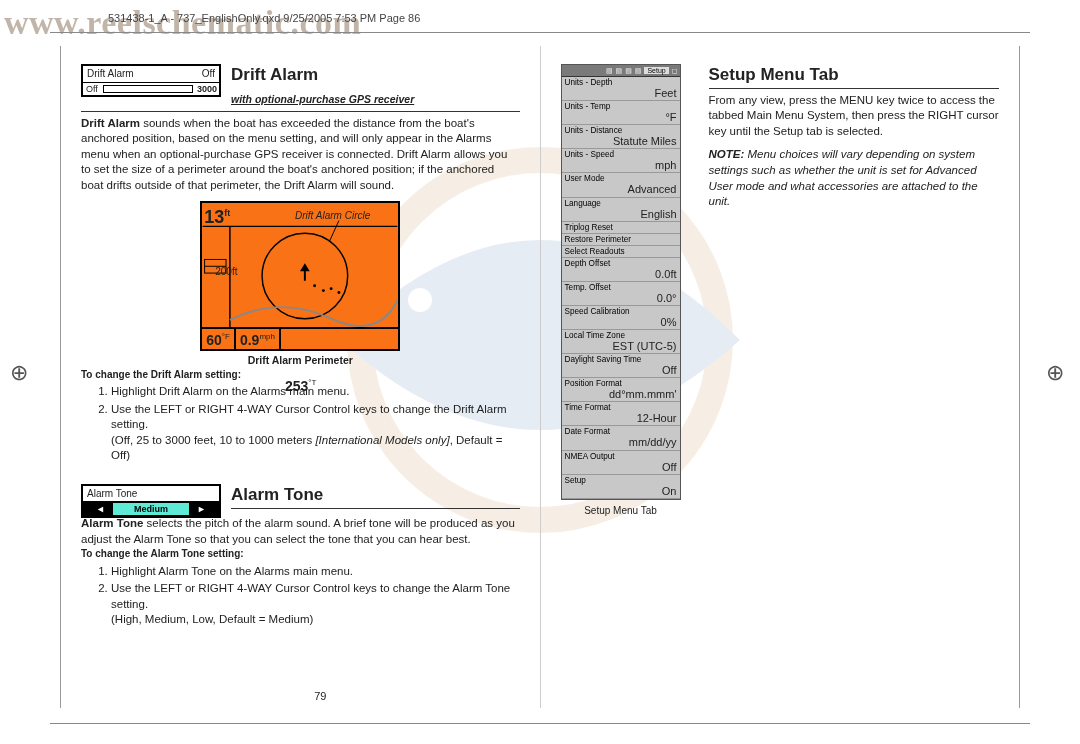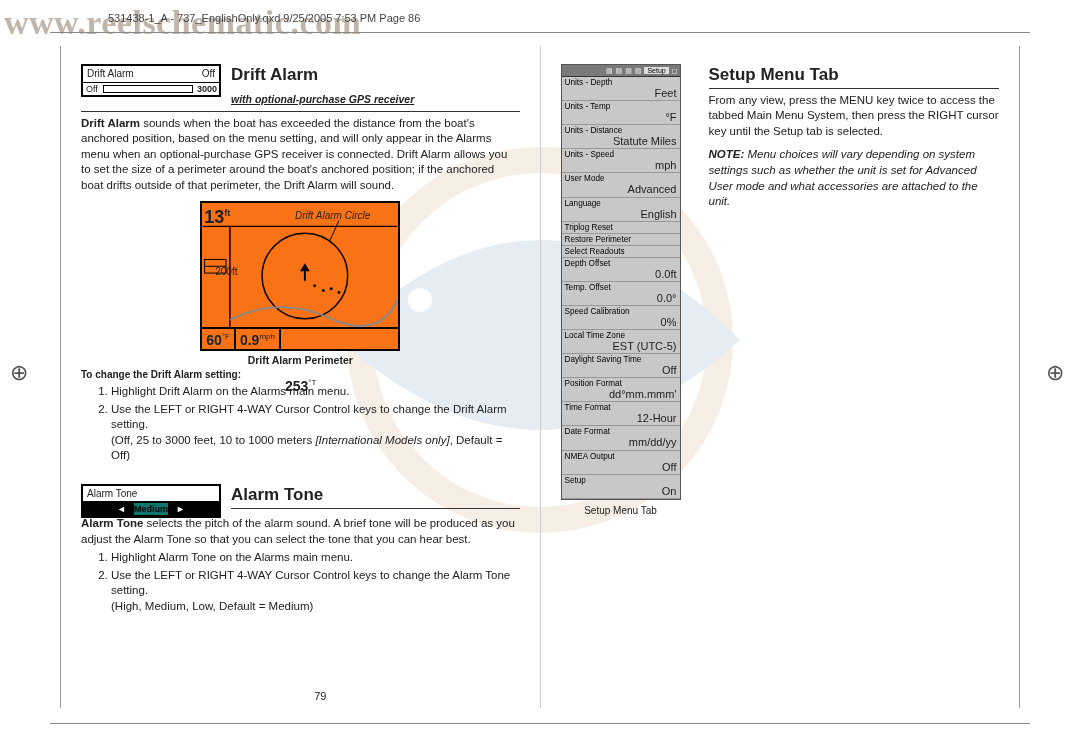--- a/index.html
+++ b/index.html
@@ -49,21 +49,21 @@
   .mini-ui .mu-top { display:flex; justify-content:space-between; padding:1px 4px; border-bottom:1px solid #000;}
   .mini-ui .mu-bar { display:flex; align-items:center; font-size:9px;}
   .mini-ui .mu-bar .lab { padding:0 3px;}
   .mini-ui .mu-bar .track { flex:1; height:8px; border:1px solid #000; background:#fff; margin:1px 2px;}
   .mini-ui .mu-bar .val { padding:0 2px; font-weight:bold;}
   .mini-ui2 {
     border:2px solid #000; display:flex; flex-direction:column; width:140px; font-size:10px;
   }
   .mini-ui2 .row1 { padding:1px 4px; border-bottom:1px solid #000;}
   .mini-ui2 .row2 { display:flex; justify-content:center; gap:8px; padding:1px 0; font-size:9px; background:#000; color:#fff;}
-  .mini-ui2 .row2 .med { background:#0f766e; color:#000; padding:0 0; font-weight:bold;}
+  .mini-ui2 .row2 .med { background:#5eead4; color:#000; padding:0 21px; font-weight:bold;}
 
   h2.section { font-weight: 800; font-size: 17px; }
   h2.section .sub { font-size:10.5px; font-style: italic; font-weight: 600; text-decoration: underline; }
   .hline { border-top:1px solid #333; margin-top:1px; }
 
   p { margin-top: 4px; }
   b.lead { font-weight: bold; }
   .italic { font-style: italic; }
   .subhead { font-weight: bold; margin-top: 0; font-size:10px;}
   ol { margin: 3px 0 0 30px; }
@@ -205,20 +205,21 @@
       </div>
       <div style="flex:1;">
         <h2 class="section">Alarm Tone</h2>
         <div class="hline"></div>
       </div>
     </div>
     <p style="margin-top:-2px;">
       <b class="lead">Alarm Tone</b><span> selects the pitch of the alarm sound. A brief tone will be produced as you adjust the Alarm Tone so that you can select the tone that you can hear best.</span>
     </p>
 
+    <div class="subhead">To change the Alarm Tone setting:</div>
     <ol>
       <li>Highlight Alarm Tone on the Alarms main menu.</li>
       <li>
         <span>Use the LEFT or RIGHT 4-WAY Cursor Control keys to change the Alarm Tone setting.</span><br>
         <span>(High, Medium, Low, Default = Medium)</span>
       </li>
     </ol>
 
     <div class="pagenum">79</div>
   </div>

